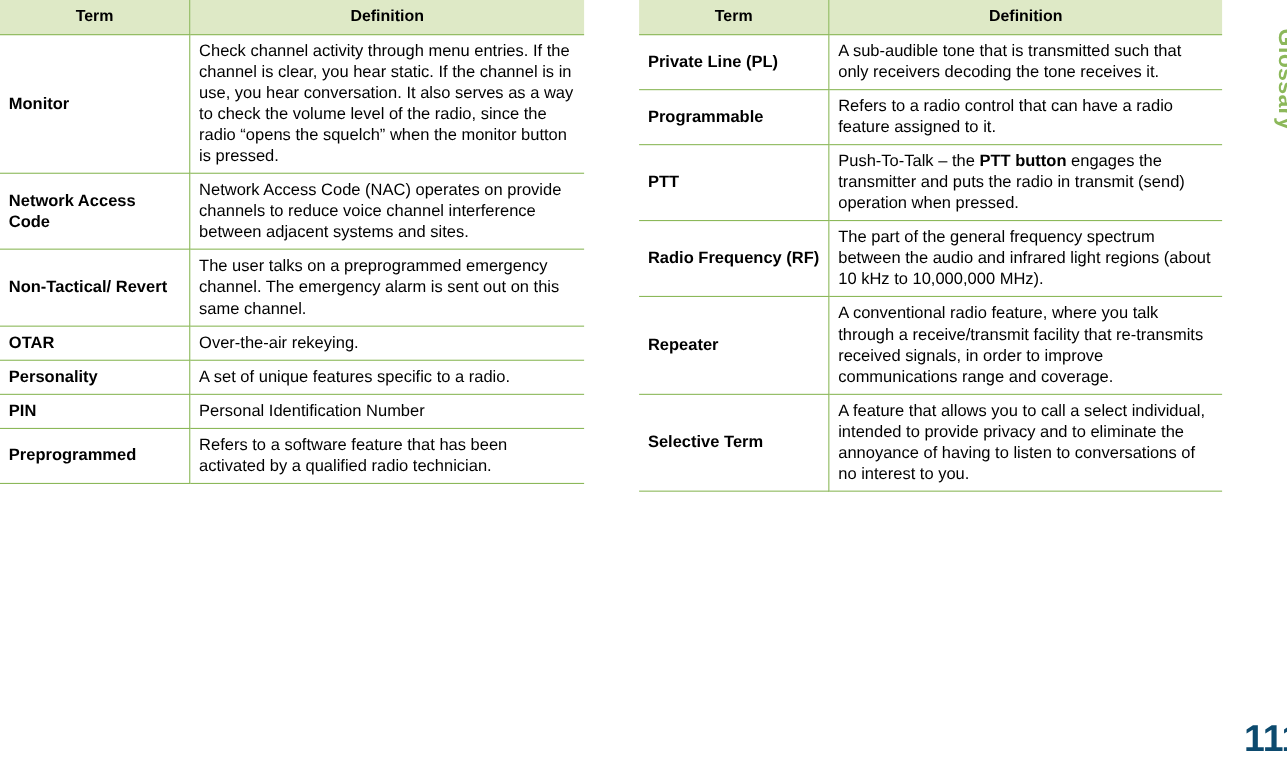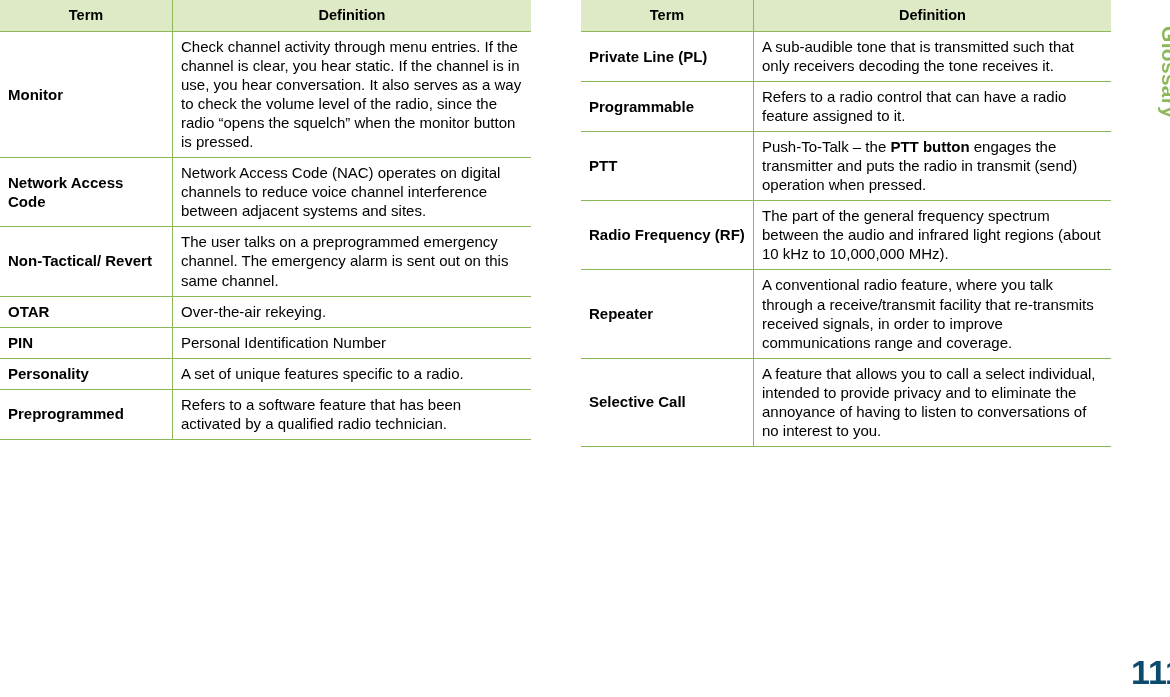--- a/index.html
+++ b/index.html
@@ -130,37 +130,37 @@
           <th class="th-def">Definition</th>
         </tr>
       </thead>
       <tbody id="left-body">
           <tr>
             <td class="term">Monitor</td>
             <td class="def">Check channel activity through menu entries. If the channel is clear, you hear static. If the channel is in use, you hear conversation. It also serves as a way to check the volume level of the radio, since the radio “opens the squelch” when the monitor button is pressed.</td>
           </tr>
           <tr>
             <td class="term">Network Access Code</td>
-            <td class="def">Network Access Code (NAC) operates on digital channels to reduce voice channel interference between adjacent systems and sites.</td>
+            <td class="def">Network Access Code (NAC) operates on provide channels to reduce voice channel interference between adjacent systems and sites.</td>
           </tr>
           <tr>
             <td class="term">Non-Tactical/ Revert</td>
             <td class="def">The user talks on a preprogrammed emergency channel. The emergency alarm is sent out on this same channel.</td>
           </tr>
           <tr>
             <td class="term">OTAR</td>
             <td class="def">Over-the-air rekeying.</td>
           </tr>
           <tr>
+            <td class="term">Personality</td>
+            <td class="def">A set of unique features specific to a radio.</td>
+          </tr>
+          <tr>
             <td class="term">PIN</td>
             <td class="def">Personal Identification Number</td>
-          </tr>
-          <tr>
-            <td class="term">Personality</td>
-            <td class="def">A set of unique features specific to a radio.</td>
           </tr>
           <tr>
             <td class="term">Preprogrammed</td>
             <td class="def">Refers to a software feature that has been activated by a qualified radio technician.</td>
           </tr>
         </tbody>
     </table>
   </div>
 
   <div class="col-right">
@@ -186,21 +186,21 @@
           </tr>
           <tr>
             <td class="term">Radio Frequency (RF)</td>
             <td class="def">The part of the general frequency spectrum between the audio and infrared light regions (about 10 kHz to 10,000,000 MHz).</td>
           </tr>
           <tr>
             <td class="term">Repeater</td>
             <td class="def">A conventional radio feature, where you talk through a receive/transmit facility that re-transmits received signals, in order to improve communications range and coverage.</td>
           </tr>
           <tr>
-            <td class="term">Selective Call</td>
+            <td class="term">Selective Term</td>
             <td class="def">A feature that allows you to call a select individual, intended to provide privacy and to eliminate the annoyance of having to listen to conversations of no interest to you.</td>
           </tr>
         </tbody>
     </table>
   </div>
 
   <div class="side-tab">
     <span class="side-tab-label">Glossary</span>
   </div>
 

